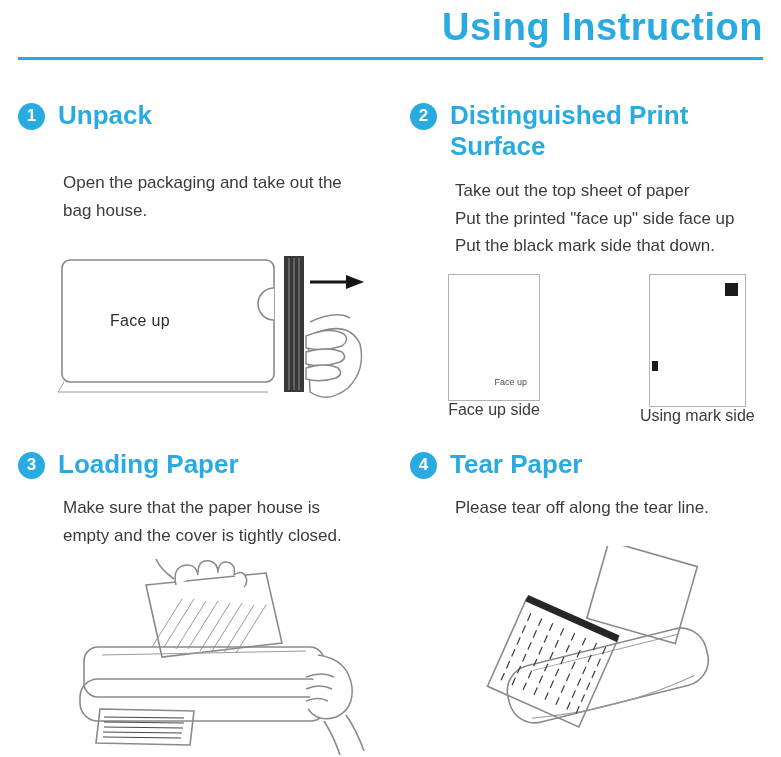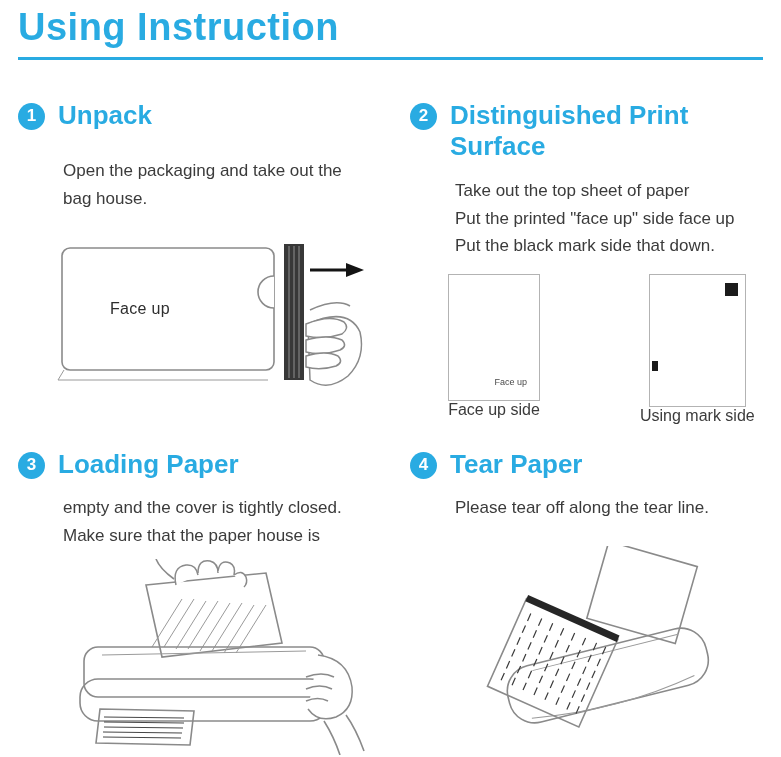--- a/index.html
+++ b/index.html
@@ -5,21 +5,21 @@
   :root { --accent:#29abe2; }
   * { margin:0; padding:0; box-sizing:border-box; }
   html, body { background:#ffffff; }
   body {
     width:781px; height:757px; overflow:hidden;
     font-family:"Liberation Sans", sans-serif;
     color:#3f3f3f;
   }
   .page { width:781px; height:757px; padding:6px 18px 0 18px; }
 
-  .page-header { border-bottom:3px solid var(--accent); padding-bottom:8px; }
+  .page-header { border-bottom:3px solid var(--accent); padding-bottom:8px;text-align:right; }
   .page-title {
     font-size:38px; font-weight:bold; color:var(--accent);
     line-height:1.12; letter-spacing:0.5px;
   }
 
   .grid {
     display:grid;
     grid-template-columns:392px 353px;
     row-gap:24px;
     margin-top:40px;
@@ -31,21 +31,21 @@
     background:var(--accent); color:#fff;
     font-size:17px; font-weight:bold;
     display:flex; align-items:center; justify-content:center;
     margin-top:3px;
   }
   .step-title {
     font-size:26px; font-weight:bold; color:var(--accent); line-height:1.22;
   }
 
   .step-body { margin:14px 0 0 45px; font-size:17px; line-height:1.62; color:#3b3b3b; }
-  .step--wide-gap .step-body { margin-top:26px; }
+  .step--wide-gap .step-body { margin-top:38px; }
 
   
   .illus-bag { position:relative; margin:28px 0 0 30px; width:322px; height:166px; }
   .bag-label {
     position:absolute; left:62px; top:60px;
     font-size:16px; color:#2e2e2e; letter-spacing:0.3px;
   }
 
   
   .papers { display:flex; gap:100px; margin:14px 0 0 38px; }
@@ -149,22 +149,22 @@
         </figure>
       </div>
     </section>
 
     <section class="step">
       <div class="step-header">
         <div class="badge">3</div>
         <h2 class="step-title">Loading Paper</h2>
       </div>
       <div class="step-body">
+        <div>Make sure that the paper house is</div>
         <div>empty and the cover is tightly closed.</div>
-        <div>Make sure that the paper house is</div>
       </div>
       <div class="illus-load">
         <svg width="310" height="196" viewBox="0 0 310 196">
 
           <path class="ln" d="M90 26 L210 14 L226 84 L106 98 Z" fill="#ffffff"></path>
           <g class="thin">
             <path d="M96 88 L126 40"></path>
             <path d="M108 88 L138 40"></path>
             <path d="M120 90 L150 42"></path>
             <path d="M132 90 L162 42"></path>

